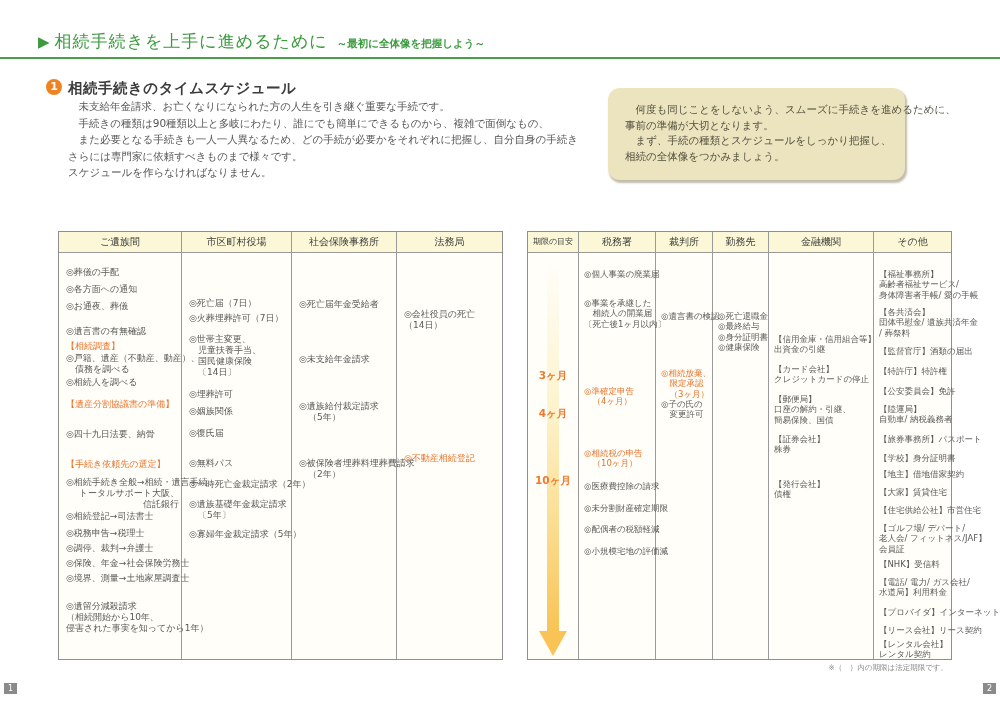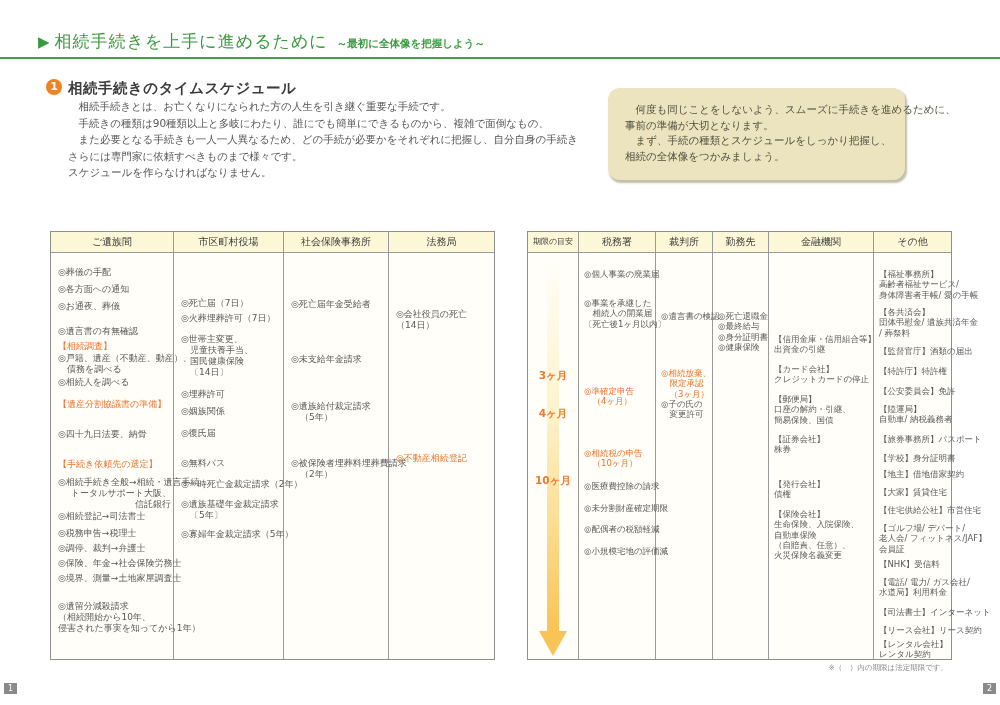--- a/index.html
+++ b/index.html
@@ -22,21 +22,21 @@
   
   .notebox{position:absolute;left:608px;top:88px;width:297px;height:92px;background:#ece3bf;
     border-radius:12px;box-shadow:1.5px 2.5px 2px rgba(120,110,70,0.45);}
   .notebox .inner{padding:14px 0 0 17px;font-size:10.5px;line-height:15.5px;color:#50503d;white-space:nowrap;}
   
   .bigtable{position:absolute;left:50px;top:203px;width:900px;height:470px;}
   .tbl-title{position:absolute;left:0;top:0;width:898px;height:27px;background:#e3efd6;
     border:1px solid #8f8f8f;text-align:center;font-size:13.5px;color:#333;line-height:27px;white-space:nowrap;}
   .tbl-title .gap{display:inline-block;width:34px;}
   .tbl{position:absolute;top:28px;display:flex;border:1px solid #8f8f8f;background:#fffef8;}
-  .tbl.leftT{left:0;justify-content:space-between;}
+  .tbl.leftT{left:8px;justify-content:space-between;}
   .tbl.rightT{left:477px;}
   .col{box-sizing:border-box;border-right:1px solid #9a9a9a;}
   .col:last-child{border-right:none;}
   .colhdr{height:20px;background:#fcf8d7;border-bottom:1px solid #9a9a9a;
     text-align:center;font-size:10px;line-height:20px;color:#3c3c3c;overflow:hidden;white-space:nowrap;}
   .colhdr.sm{font-size:8px;}
   .colbody{position:relative;height:406px;}
   .item{position:absolute;left:5px;right:2px;font-size:8.5px;line-height:10.3px;color:#595959;}
   .leftT .item{font-size:9px;line-height:11px;left:7px;}
   .item.orange{color:#e9732c;}
@@ -62,21 +62,21 @@
 <div class="hdr">
   <span class="tri">▶</span>
   <span class="ttl">相続手続きを上手に進めるために</span>
   <span class="sub">～最初に全体像を把握しよう～</span>
 </div>
 <div class="rule"></div>
 
 <div class="badge">1</div>
 <div class="sec-title">相続手続きのタイムスケジュール</div>
 <div class="intro">
-  <div>　相続手続きとは、お亡くなりになられた方の人生を引き継ぐ重要な手続です。</div>
+  <div>　未支給年金請求、お亡くなりになられた方の人生を引き継ぐ重要な手続です。</div>
   <div>　手続きの種類は90種類以上と多岐にわたり、誰にでも簡単にできるものから、複雑で面倒なもの、</div>
   <div>　また必要となる手続きも一人一人異なるため、どの手続が必要かをそれぞれに把握し、自分自身の手続き</div>
   <div>さらには専門家に依頼すべきものまで様々です。</div>
   <div>スケジュールを作らなければなりません。</div>
 </div>
 
 <div class="notebox">
   <div class="inner">
     <div>　何度も同じことをしないよう、スムーズに手続きを進めるために、</div>
     <div>事前の準備が大切となります。</div>
@@ -308,27 +308,20 @@
             <div class="ln">簡易保険、国債</div>
           </div>
           <div class="item" style="top: 181px;">
             <div class="ln">【証券会社】</div>
             <div class="ln">株券</div>
           </div>
           <div class="item" style="top: 226px;">
             <div class="ln">【発行会社】</div>
             <div class="ln">債権</div>
           </div>
-          <div class="item" style="top: 256px;">
-            <div class="ln">【保険会社】</div>
-            <div class="ln">生命保険、入院保険、</div>
-            <div class="ln">自動車保険</div>
-            <div class="ln">（自賠責、任意）、</div>
-            <div class="ln">火災保険名義変更</div>
-          </div>
         </div>
       </div>
       <div class="col" style="width: 77px;">
         <div class="colhdr">その他</div>
         <div class="colbody">
           <div class="item" style="top: 16px;">
             <div class="ln">【福祉事務所】</div>
             <div class="ln">高齢者福祉サービス/</div>
             <div class="ln">身体障害者手帳/ 愛の手帳</div>
           </div>
@@ -371,21 +364,21 @@
             <div class="ln">会員証</div>
           </div>
           <div class="item" style="top: 306px;">
             <div class="ln">【NHK】受信料</div>
           </div>
           <div class="item" style="top: 324px;">
             <div class="ln">【電話/ 電力/ ガス会社/</div>
             <div class="ln">水道局】利用料金</div>
           </div>
           <div class="item" style="top: 354px;">
-            <div class="ln">【司法書士】インターネット</div>
+            <div class="ln">【プロバイダ】インターネット</div>
           </div>
           <div class="item" style="top: 372px;">
             <div class="ln">【リース会社】リース契約</div>
           </div>
           <div class="item" style="top: 386px;">
             <div class="ln">【レンタル会社】</div>
             <div class="ln">レンタル契約</div>
           </div>
         </div>
       </div>

